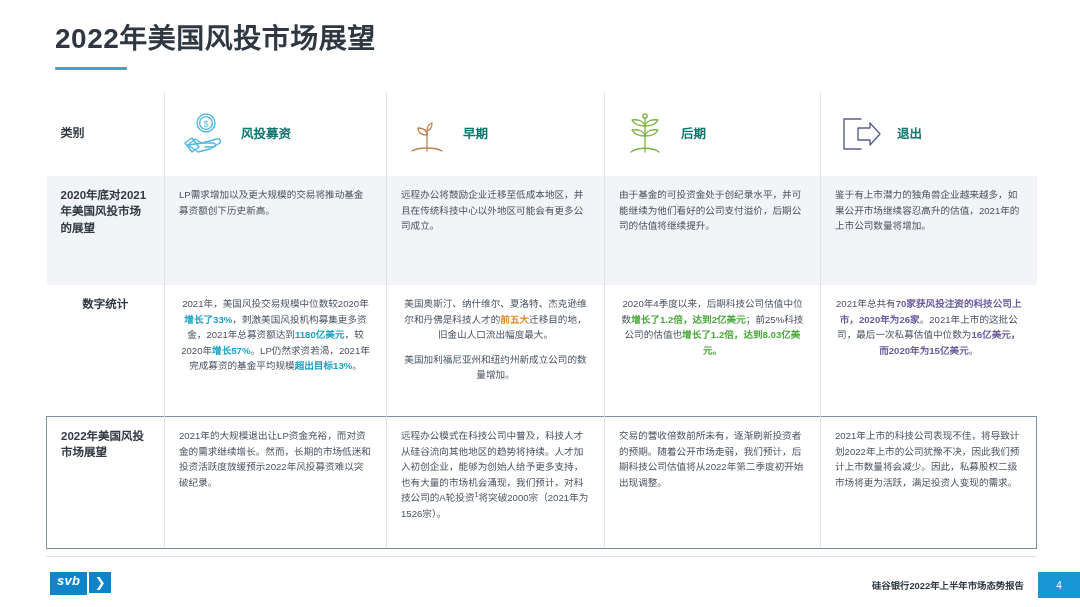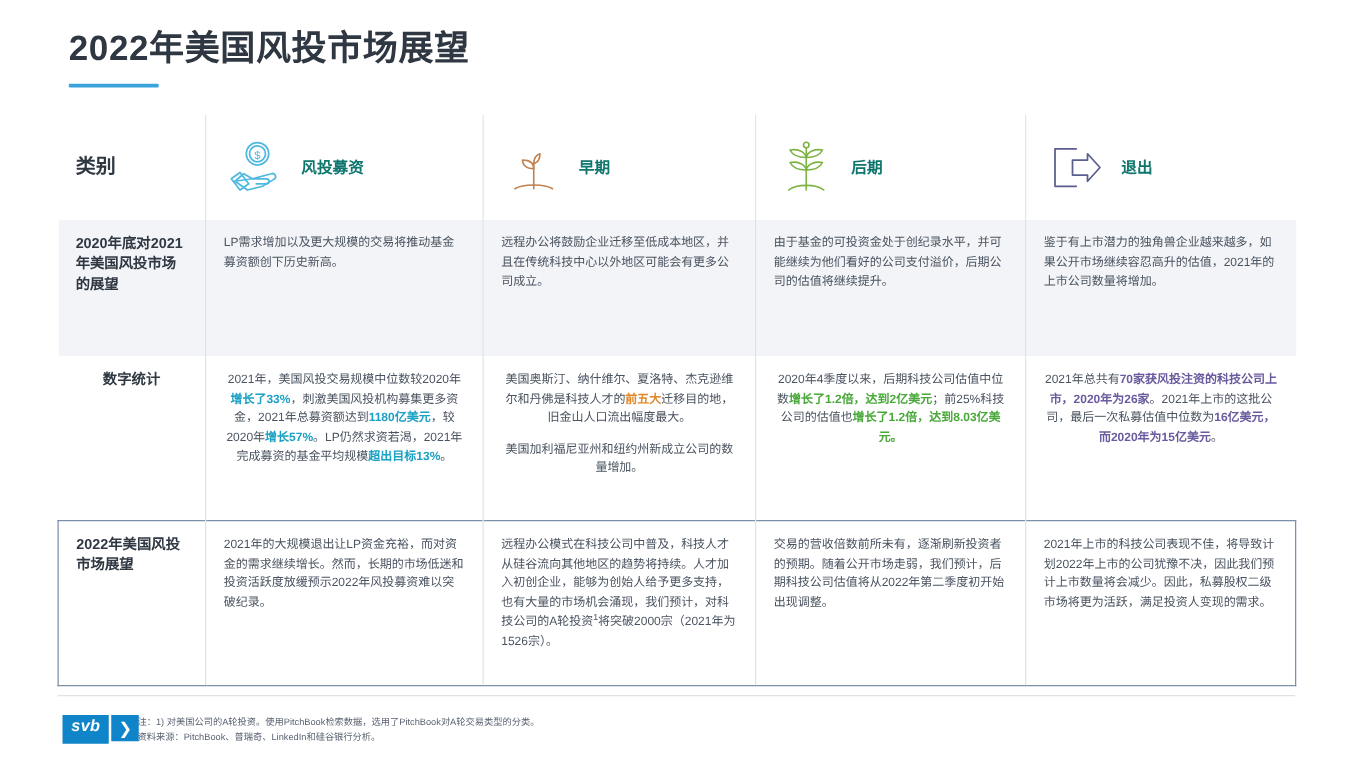--- a/index.html
+++ b/index.html
@@ -46,21 +46,21 @@
   .tbl td.first{border-left:none;}
 
   
   tr.head td{
     height:84px;border-left:1px solid #e2e6ea;
     vertical-align:middle;padding:0 14px;
   }
   tr.head td.first{border-left:none;}
   .hcell{display:flex;align-items:center;gap:10px;height:84px;}
   .hlabel{font-size:12.5px;font-weight:700;color:#0f766e;white-space:nowrap;}
-  .cat-label{font-size:16px;font-weight:700;color:#2f3842;}
+  .cat-label{font-size:12px;font-weight:700;color:#2f3842;}
   .hicon{width:52px;height:52px;flex:0 0 52px;display:flex;align-items:center;justify-content:center;}
   .hicon svg{display:block;}
 
   
   tr.shade td{background:#f2f4f7;}
   tr.plain td{background:#ffffff;text-align:center;}
 
   .rowlabel{font-size:11.5px;font-weight:700;color:#2f3842;line-height:1.42;}
   tr.grade td{height:40px;vertical-align:middle;padding-top:0;padding-bottom:0;}
   tr.grade .rowlabel{font-size:11.5px;}
@@ -252,19 +252,19 @@
     </tbody>
   </table>
 
   <div class="foot-rule"></div>
 
   <div class="logo">
     <span class="logo-svb">svb</span>
     <span class="logo-chev">❯</span>
   </div>
 
-  <div class="note">
-    <div>注：1) 对美国公司的A轮投资。使用PitchBook检索数据，选用了PitchBook对A轮交易类型的分类。</div>
-    <div>资料来源：PitchBook、普瑞奇、LinkedIn和硅谷银行分析。</div>
+
+  <div class="foot-right">
+    <span class="foot-title">硅谷银行2022年上半年市场态势报告</span>
+    <span class="page-badge">4</span>
   </div>
 
-
 </div>
 
 </body></html>

